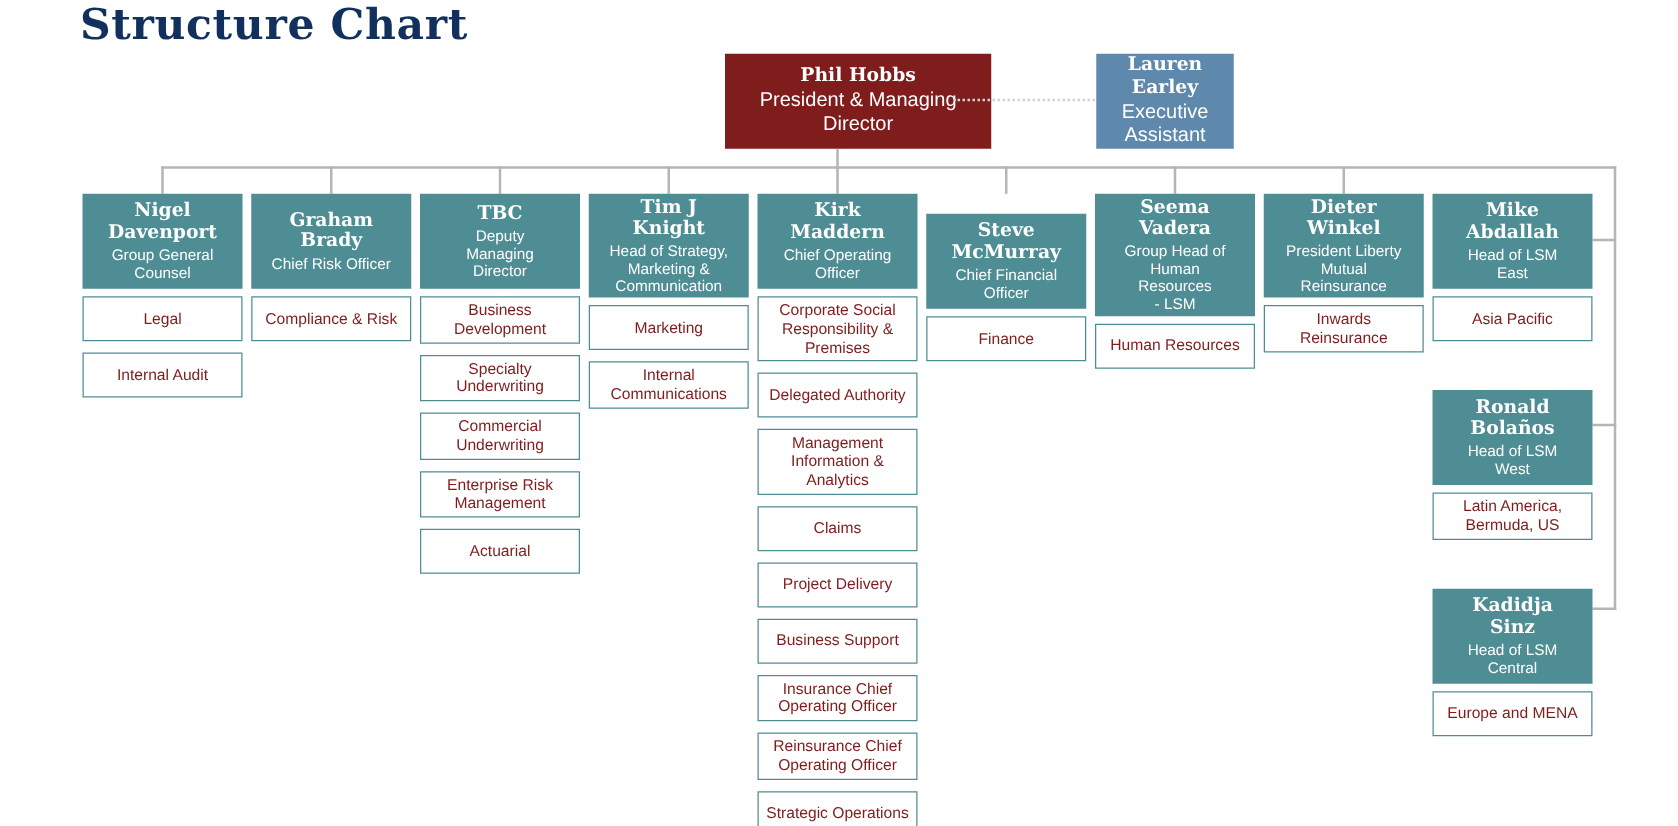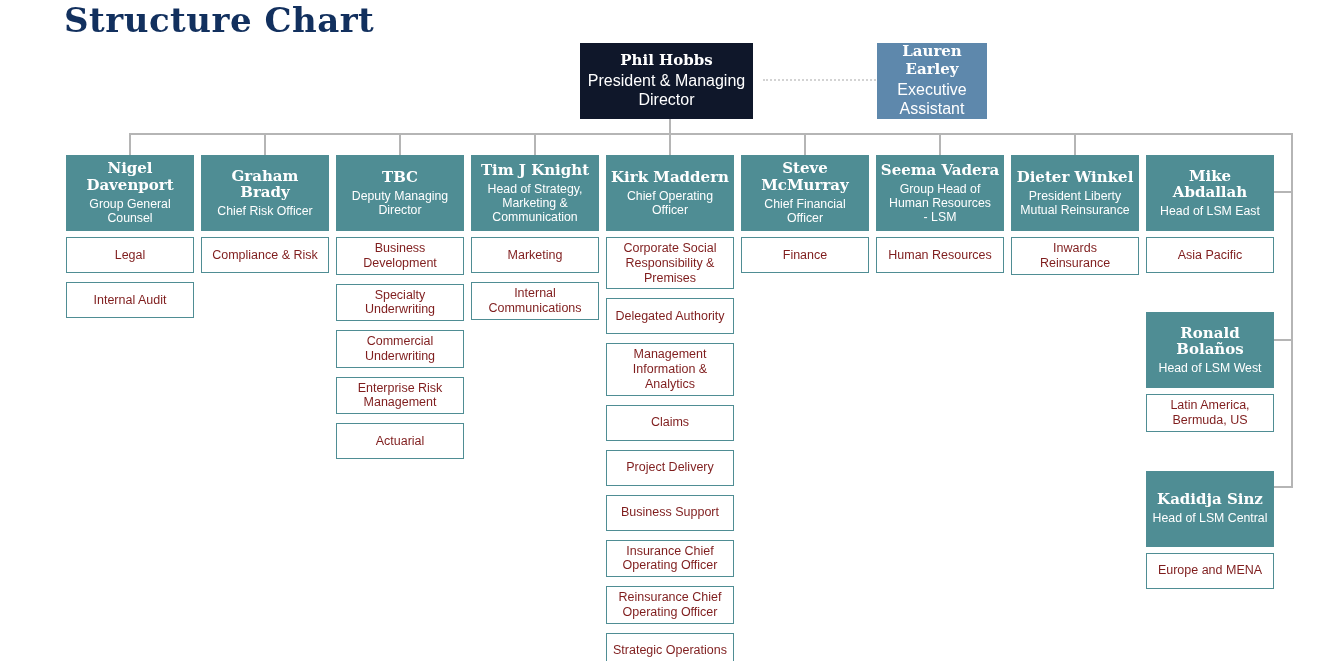--- a/index.html
+++ b/index.html
@@ -30,21 +30,21 @@
     height: 76px;
     box-sizing: border-box;
     display: flex;
     flex-direction: column;
     align-items: center;
     justify-content: center;
     text-align: center;
     color: #ffffff;
     padding: 0 6px;
   }
-  #root-box  { left: 580px; width: 173px; background: #0f172a; }
+  #root-box  { left: 580px; width: 213px; background: #7f1d1d; }
   #assistant-box { left: 877px; width: 110px; background: #5e88ac; }
   .person-name {
     font-family: "DejaVu Serif", serif;
     font-weight: bold;
     font-size: 15px;
     line-height: 1.15;
   }
   .person-title {
     font-size: 16px;
     line-height: 1.18;
@@ -76,21 +76,21 @@
   .head {
     box-sizing: border-box;
     min-height: 76px;
     background: #4f8d94;
     color: #ffffff;
     display: flex;
     flex-direction: column;
     align-items: center;
     justify-content: center;
     text-align: center;
-    padding: 2px 4px;
+    padding: 2px 16px;
   }
   .head-name {
     font-family: "DejaVu Serif", serif;
     font-weight: bold;
     font-size: 15px;
     line-height: 1.12;
   }
   .head-title {
     font-size: 12.3px;
     line-height: 1.16;
@@ -198,21 +198,21 @@
           <div class="item">Delegated Authority</div>
           <div class="item">Management Information &amp; Analytics</div>
           <div class="item">Claims</div>
           <div class="item">Project Delivery</div>
           <div class="item">Business Support</div>
           <div class="item">Insurance Chief Operating Officer</div>
           <div class="item">Reinsurance Chief Operating Officer</div>
           <div class="item">Strategic Operations</div>
         </div>
       </div>
-      <div class="column" style="left: 741px;">
+      <div class="column" style="left: 741px; margin-top: 16px;">
         <div class="segment">
           <div class="head">
             <div class="head-name">Steve McMurray</div>
             <div class="head-title">Chief Financial Officer</div>
           </div>
           <div class="item">Finance</div>
         </div>
       </div>
       <div class="column" style="left: 876px;">
         <div class="segment">

